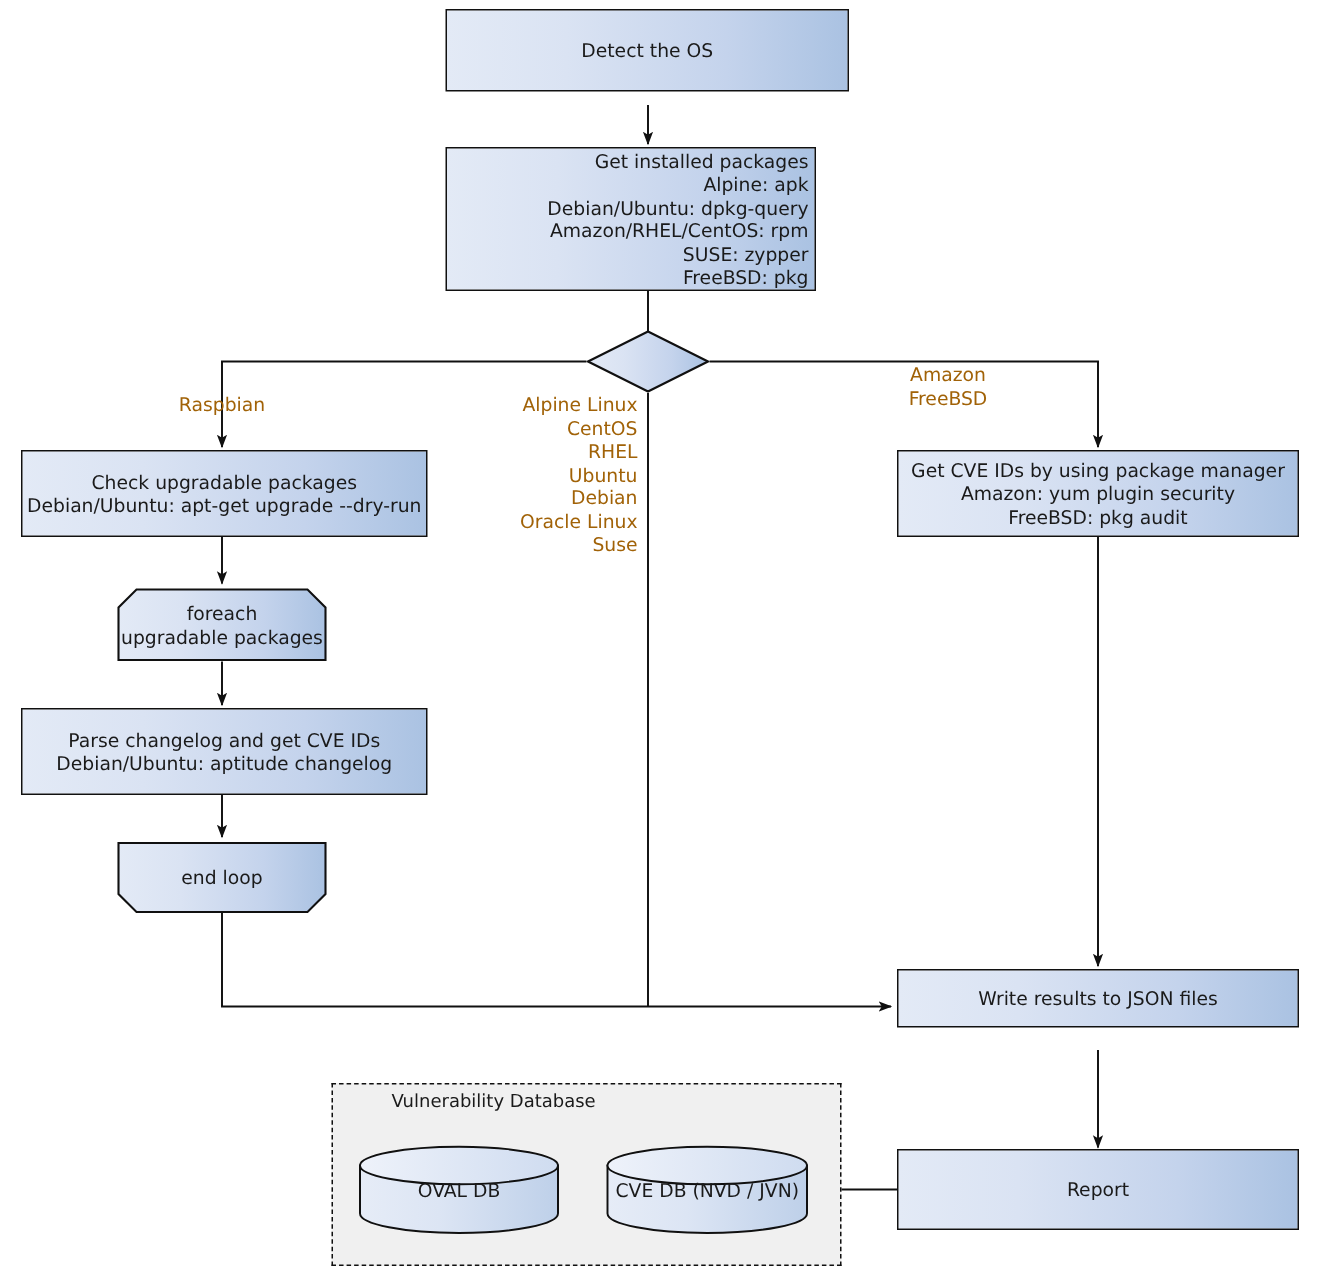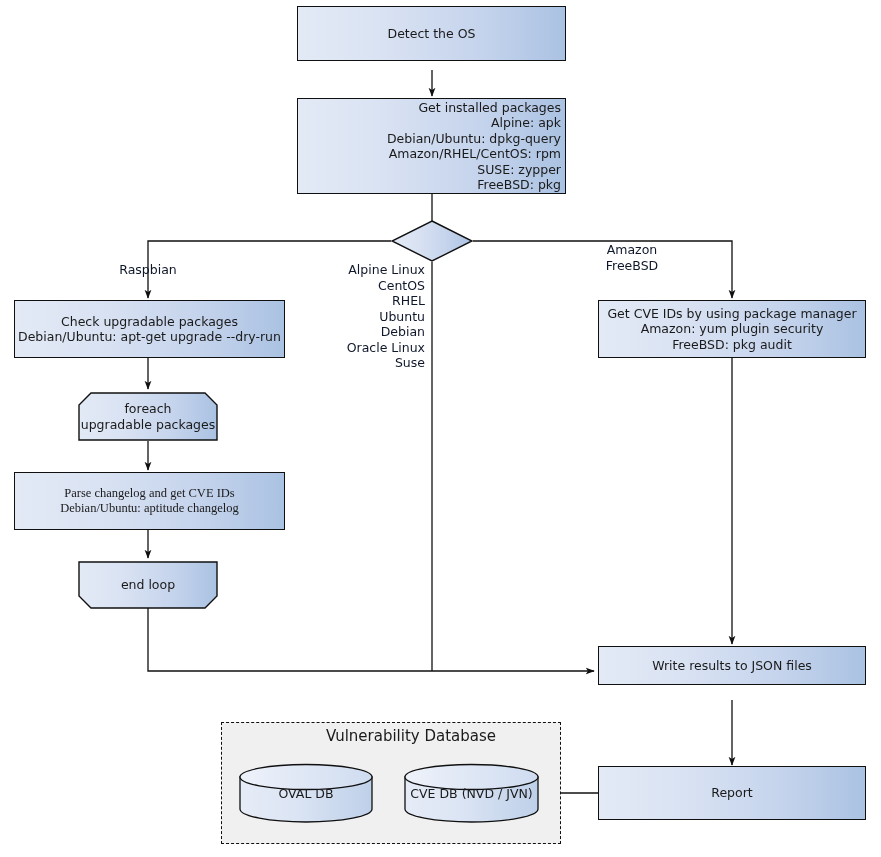--- a/index.html
+++ b/index.html
@@ -65,39 +65,39 @@
     height: 100%;
     z-index: 1;
   }
   .diamond {
     position: absolute;
     border: none;
     background: none;
   }
   .edge-label {
     position: absolute;
-    color: #0f172a;
+    color: #a16207;
     font-size: 12.5px;
     line-height: 15.5px;
     white-space: pre-line;
   }
   .edge-label.center { text-align: center; }
   .edge-label.right { text-align: right; }
   .db-group {
     position: absolute;
     box-sizing: border-box;
     border: 1.6px dashed #101010;
     background: #f0f0f0;
   }
   .db-group-title {
     position: absolute;
-    font-size: 15px;
+    font-size: 12px;
     color: #1a1a1a;
     white-space: nowrap;
-    text-align: center;
+    text-align: left;
   }
   .cylinder {
     position: absolute;
   }
   .cylinder .cyl-label {
     position: absolute;
     left: 0;
     width: 100%;
     text-align: center;
     font-size: 12.5px;
@@ -148,21 +148,21 @@
       <path d="M732,700 L732,765" marker-end="url(#arrow)"></path>
 
       <path d="M540,793 L598,793"></path>
     </g>
   </svg>
 
   <div class="node" style="left:297px; top:6px; width:269px; height:55px;">
     <span>Detect the OS</span>
   </div>
 
-  <div class="node right-align" style="left:297px; top:98px; width:269px; height:96px;padding-left:19px;">
+  <div class="node right-align" style="left:297px; top:98px; width:247px; height:96px;padding-left:19px;">
     <span>Get installed packages
 Alpine: apk
 Debian/Ubuntu: dpkg-query
 Amazon/RHEL/CentOS: rpm
 SUSE: zypper
 FreeBSD: pkg</span>
   </div>
 
   <div class="diamond" style="left:391px; top:220px; width:82px; height:42px;">
     <svg class="shape-svg" viewBox="0 0 82 42" preserveAspectRatio="none">
@@ -205,21 +205,21 @@
           <stop offset="70%" stop-color="#c4d3ec"></stop>
           <stop offset="100%" stop-color="#aac2e2"></stop>
         </linearGradient>
       </defs>
       <path d="M1,48 L1,13 L13,1 L127,1 L139,13 L139,48 Z" fill="url(#gradLoopStart)" stroke="#101010" stroke-width="1.4"></path>
     </svg>
     <span class="shape-text">foreach
 upgradable  packages</span>
   </div>
 
-  <div class="node" style="left:14px; top:472px; width:271px; height:58px;font-family:Liberation Serif, serif;">
+  <div class="node" style="left:14px; top:472px; width:271px; height:58px;">
     <span>Parse changelog and get  CVE IDs
 Debian/Ubuntu: aptitude changelog</span>
   </div>
 
   <div class="node loop-end" style="left:78px; top:561px; width:140px; height:48px;">
     <svg class="shape-svg" viewBox="0 0 140 48" preserveAspectRatio="none">
       <defs>
         <linearGradient id="gradLoopEnd" x1="0" y1="0" x2="1" y2="0">
           <stop offset="0%" stop-color="#e3eaf6"></stop>
           <stop offset="30%" stop-color="#dae3f3"></stop>

